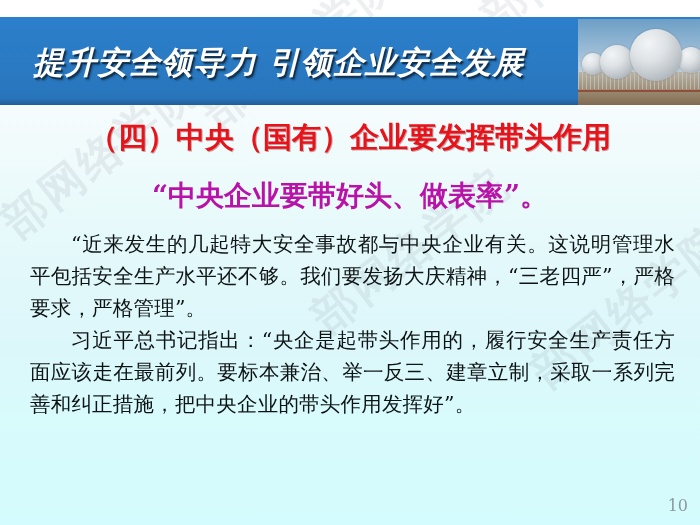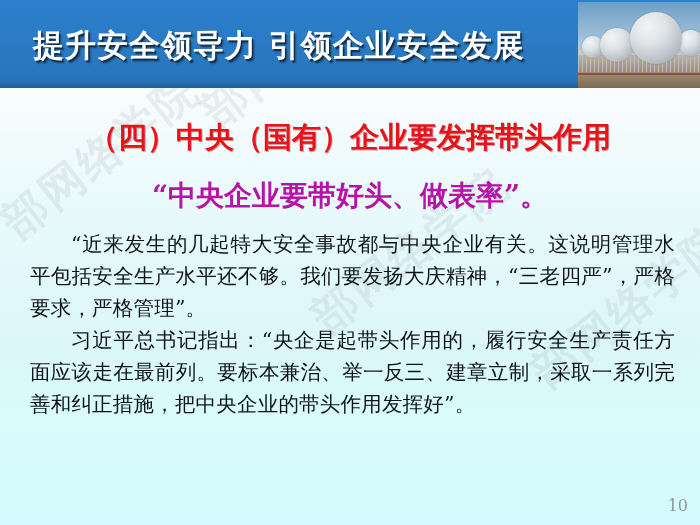--- a/index.html
+++ b/index.html
@@ -27,25 +27,26 @@
         #e2f8fa 52%,
         #dcf7fa 66%,
         #d8fbfc 80%,
         #d4fbfd 100%);
   }
 
   
   #header-band {
     position: absolute;
     left: 0;
-    top: 0;
+    top: 17px;
     width: 700px;
     height: 88px;
     background: #2a7cc7;
     background: linear-gradient(to bottom, #2c7fcb 0%, #2a7ac3 55%, #2875bb 92%, #1f5e99 100%);
+    font-style: italic;
   }
   #header-title {
     position: absolute;
     left: 33px;
     top: 19px;
     width: 530px;
     height: 52px;
     line-height: 52px;
     font-family: "DejaVu Sans", sans-serif;
     font-weight: 700;

